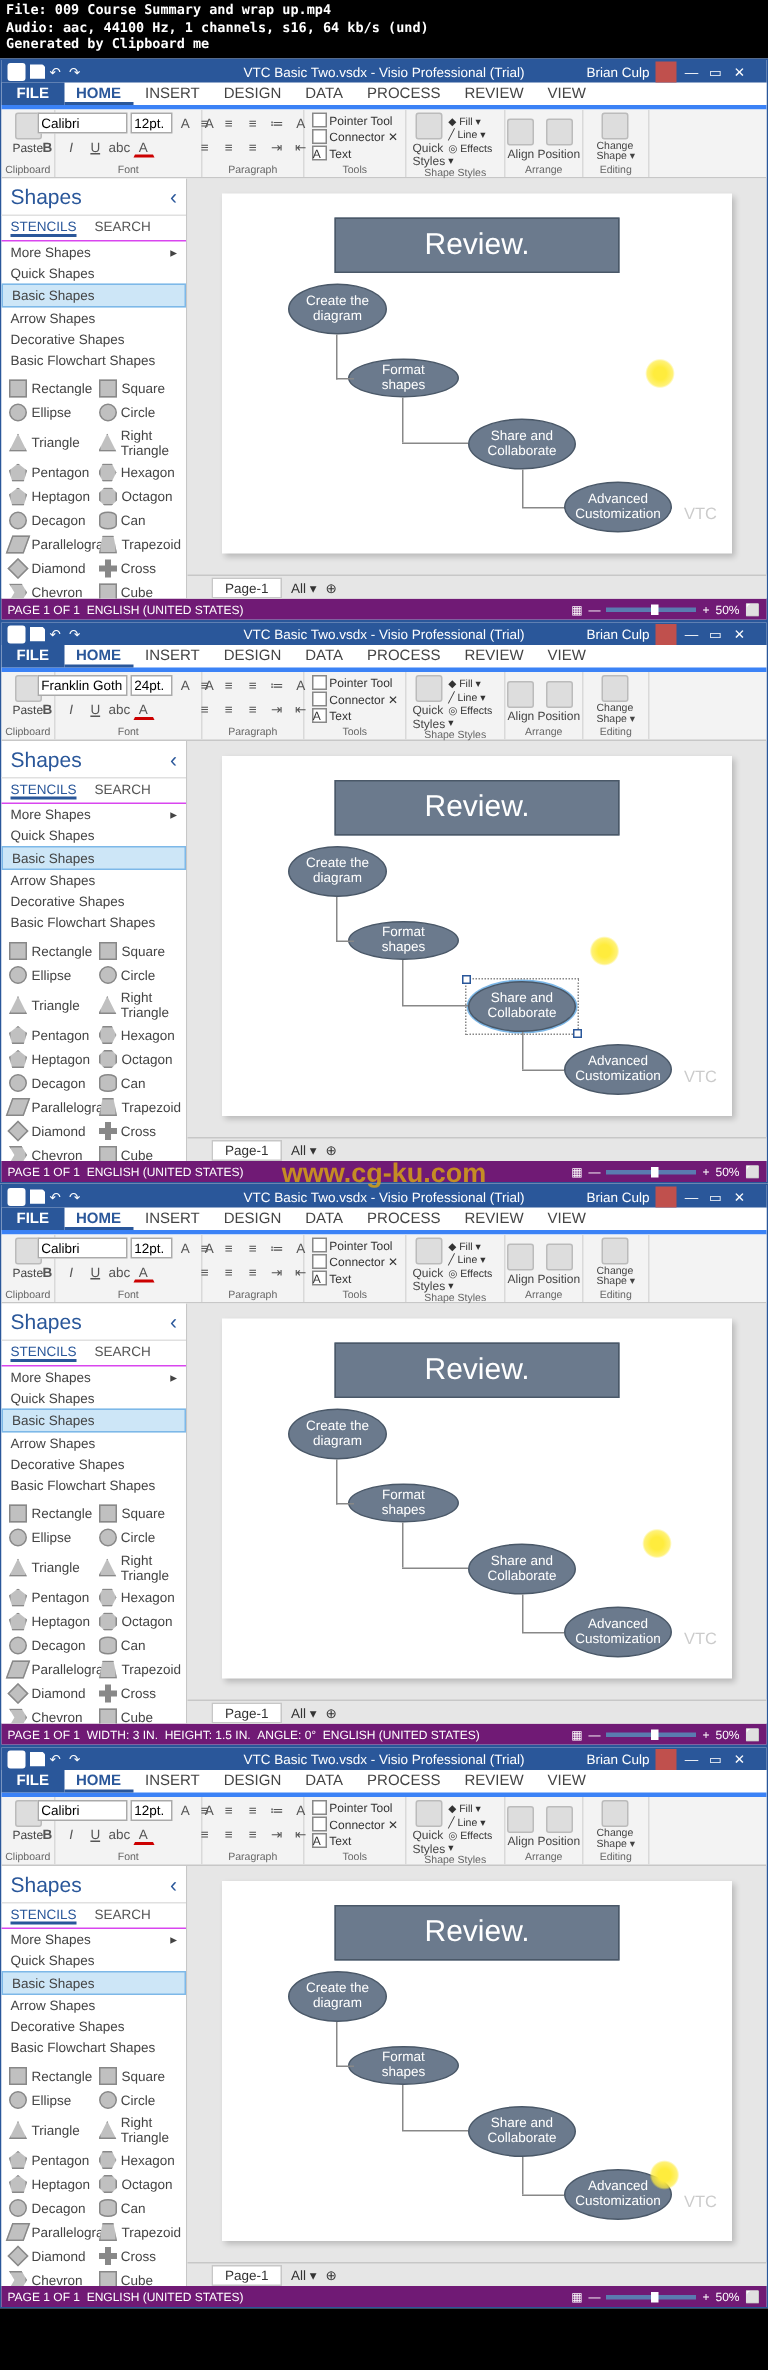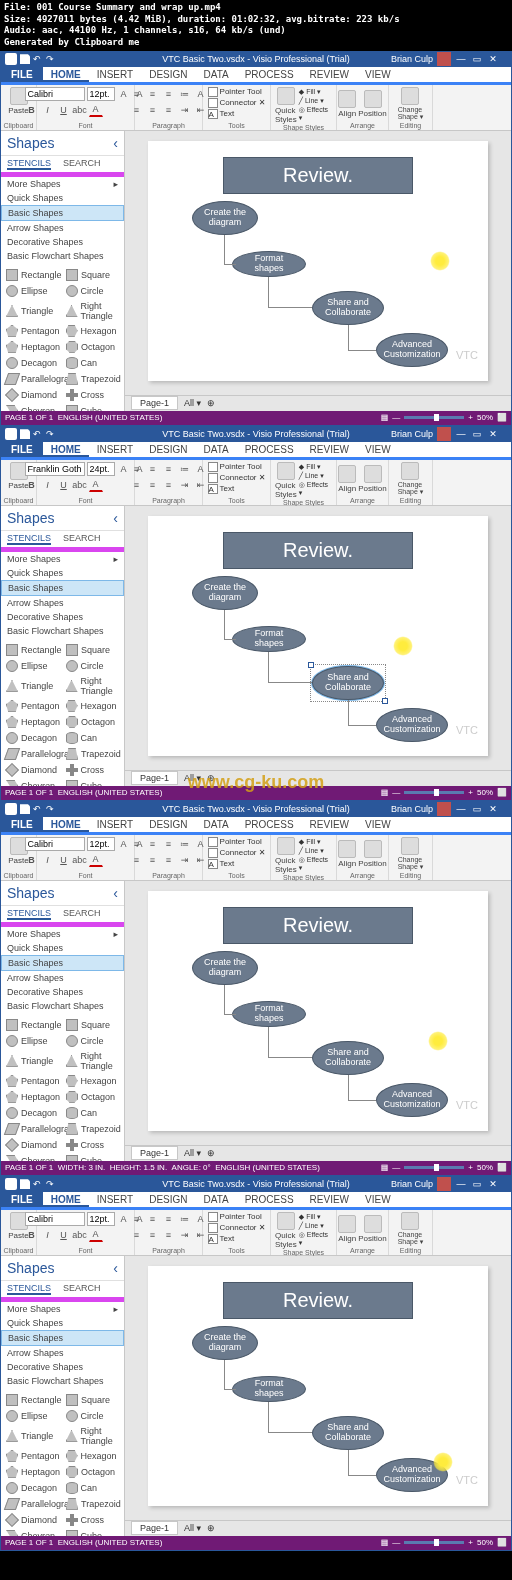--- a/index.html
+++ b/index.html
@@ -89,21 +89,21 @@
   justify-content: space-between;
   align-items: center;
   border-bottom: 1px solid #e0e0e0;
 }
 .shapes-tabs {
   display: flex;
   gap: 12px;
   padding: 2px 6px;
   font-size: 9px;
   color: #555;
-  border-bottom: 5px solid #d946ef;
+  border-bottom: 1px solid #d946ef;
 }
 .stencil-list { font-size: 9px; }
 .stencil-item { padding: 2px 6px; color: #444; display:flex; justify-content:space-between;}
 .stencil-item.active { background: #cde6f7; border: 1px solid #7db8e8; }
 .shape-grid { flex: 1; overflow: hidden; padding: 4px 2px; }
 .srow { display: flex; }
 .scell { width: 60px; display: flex; align-items: center; gap: 3px; padding: 2px 3px; font-size: 9px; color: #444;}
 .sicon { width: 12px; height: 12px; background: #c0c0c0; border: 1px solid #888; flex-shrink:0;}
 .sicon.tri { clip-path: polygon(50% 0, 100% 100%, 0 100%); }
 .sicon.circ { border-radius: 50%; }
@@ -140,21 +140,21 @@
 .ov2 { width: 74px; height: 26px; top: 110px; left: 84px; }
 .ov3 { width: 72px; height: 34px; top: 150px; left: 164px; }
 .ov4 { width: 72px; height: 34px; top: 192px; left: 228px; }
 .conn { position:absolute; background:#888; }
 .cursor-highlight {
   position: absolute; width: 20px; height: 20px;
   background: radial-gradient(circle, #ffec3d 30%, rgba(255,236,61,0.7) 60%, transparent 70%);
   border-radius: 50%;
 }
 .page-tabs {
-  height: 16px; display:flex; align-items:center; gap:6px; padding:0 6px;
+  height: 16px; display:flex; align-items:center; gap:6px; padding:0 16px;
   background:#e6e6e6; border-top:1px solid #c7c7c7; font-size:9px;
 }
 .page-tab { background:#fff; padding:1px 8px; border:1px solid #c7c7c7; }
 .statusbar {
   background:#701a75; color:#fff; height:14px; display:flex; align-items:center;
   font-size:8px; padding:0 4px; justify-content:space-between;
 }
 .statusbar .sright { display:flex; gap:4px; align-items:center;}
 .slider { width:60px; height:3px; background:#5a7bb0; position:relative;}
 .slider::after { content:''; position:absolute; left:50%; top:-2px; width:5px;height:7px;background:#fff;}
@@ -162,22 +162,21 @@
 .sel-handles { position:absolute; border:1px dotted #888; }
 .sel-handles::before,.sel-handles::after { content:''; position:absolute; width:4px;height:4px;background:#fff;border:1px solid #2a579a;}
 .sel-handles::before { top:-3px; left:-3px;}
 .sel-handles::after { bottom:-3px; right:-3px;}
 .watermark-text { position:absolute; left:50%; top:772px; transform:translateX(-50%); color:#d4a017; font-size:18px; font-weight:bold; opacity:0.85; z-index:100; pointer-events:none;}
 </style>
 </head>
 <body>
 
 <div class="black-header">
-  <div>File: 001 Course Summary and wrap up.mp4</div>
-  <div>Size: 4927011 bytes (4.42 MiB), duration: 01:02:32, avg.bitrate: 223 kb/s</div>
+  <div>File: 009 Course Summary and wrap up.mp4</div>
   <div>Audio: aac, 44100 Hz, 1 channels, s16, 64 kb/s (und)</div>
   <div>Generated by Clipboard me</div>
 </div>
 
 <div id="frames-container">
 <div class="visio-frame">
   <div class="titlebar">
     <div class="qat">
       <span style="width:12px;height:12px;background:#fff;border-radius:2px;display:inline-block;"></span>
       <span class="qat-icon" style="background:#fff;clip-path:polygon(0 0,80% 0,100% 20%,100% 100%,0 100%);"></span>

